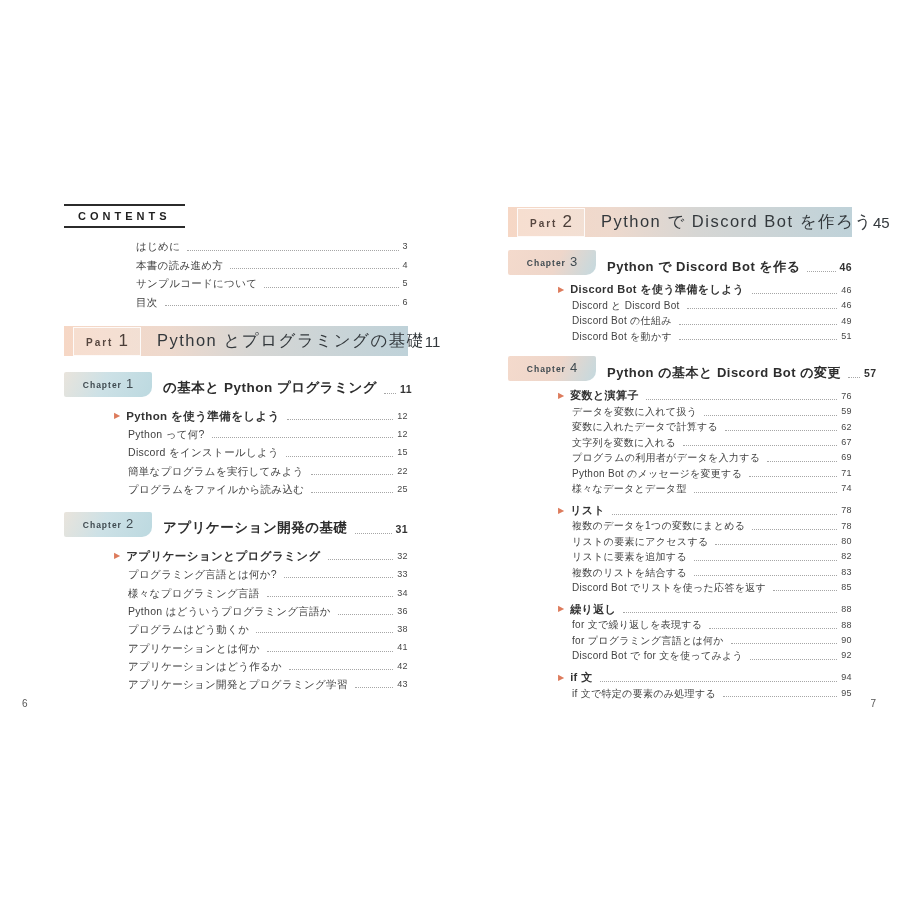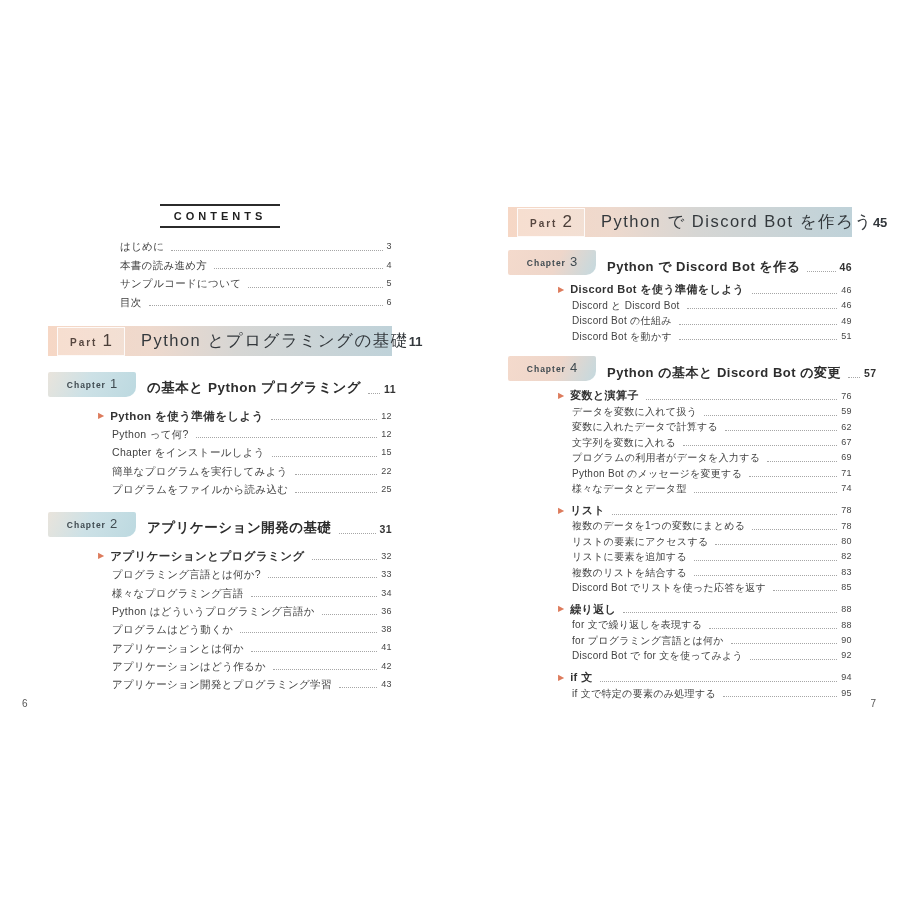--- a/index.html
+++ b/index.html
@@ -1,19 +1,19 @@
 <!DOCTYPE html>
 <html><head>
 <meta charset="utf-8">
 <style>
   html,body{margin:0;padding:0;background:#fff;}
   .canvas{position:relative;width:900px;height:900px;background:#ffffff;overflow:hidden;
           font-family:"Liberation Sans","DejaVu Sans",sans-serif;color:#3c3c3c;}
   .page{position:absolute;width:344px;}
-  .page--left{left:48px;top:204px;text-align:center;}
+  .page--left{left:64px;top:204px;}
   .page--right{left:508px;top:207px;}
 
   
   .contents-badge{display:inline-block;border-top:2px solid #2b2b2b;border-bottom:2px solid #2b2b2b;
     padding:5px 14px 4px 14px;font-size:11px;font-weight:bold;letter-spacing:4px;color:#1f1f1f;line-height:1;}
 
   
   .front{margin:7px 0 0 72px;}
   .front .row{height:18.5px;}
 
@@ -27,21 +27,21 @@
 
   
   .part-banner{height:30px;display:flex;align-items:center;padding:0 12px 0 9px;box-sizing:border-box;
     background:linear-gradient(90deg,#f6d7c5 0%,#eed9cd 30%,#d6d6d4 55%,#bfd2d9 100%);}
   .page--left .part-banner{margin-top:17px;}
   .part-tag{display:inline-flex;align-items:baseline;gap:5px;border:1px solid rgba(255,255,255,.85);
     background:rgba(255,255,255,.18);padding:6px 12px 7px 12px;margin-right:16px;}
   .part-word{font-size:10px;font-weight:bold;letter-spacing:2px;color:#574740;}
   .part-num{font-size:17px;color:#4a3e38;line-height:.8;}
   .part-title{flex:1;font-size:16.5px;letter-spacing:1.5px;color:#33383c;white-space:nowrap;}
-  .part-page{font-size:13px;font-weight:bold;color:#33383c;margin-right:4px;}
+  .part-page{font-size:15px;font-weight:normal;color:#33383c;margin-right:4px;}
 
   
   .row-chapter{margin-top:19px;height:22px;}
   .chapter-label{flex:none;width:88px;display:flex;align-items:baseline;justify-content:center;gap:4px;
     padding:4px 0 5px 0;border-radius:2px 2px 10px 2px;}
   .page--left .chapter-label{background:linear-gradient(115deg,#e9e4dc 0%,#cde1e6 45%,#bcd9e0 100%);}
   .page--right .chapter-label{background:linear-gradient(115deg,#f4dacc 0%,#eed6ca 55%,#c3d9df 100%);}
   .chapter-word{font-size:8.5px;font-weight:bold;letter-spacing:1px;color:#3f4a50;}
   .chapter-num{font-size:13px;color:#3f4a50;line-height:.8;}
   .chapter-title{font-weight:bold;font-size:13.5px;color:#2d2d2d;letter-spacing:.5px;margin-left:11px;white-space:nowrap;}
@@ -125,21 +125,21 @@
           <span class="section-title">Python を使う準備をしよう</span>
           <span class="lead"></span>
           <span class="num">12</span>
         </div>
         <div class="row row-item">
           <span class="item-title">Python って何?</span>
           <span class="lead"></span>
           <span class="num">12</span>
         </div>
         <div class="row row-item">
-          <span class="item-title">Chapter をインストールしよう</span>
+          <span class="item-title">Discord をインストールしよう</span>
           <span class="lead"></span>
           <span class="num">15</span>
         </div>
         <div class="row row-item">
           <span class="item-title">簡単なプログラムを実行してみよう</span>
           <span class="lead"></span>
           <span class="num">22</span>
         </div>
         <div class="row row-item">
           <span class="item-title">プログラムをファイルから読み込む</span>

